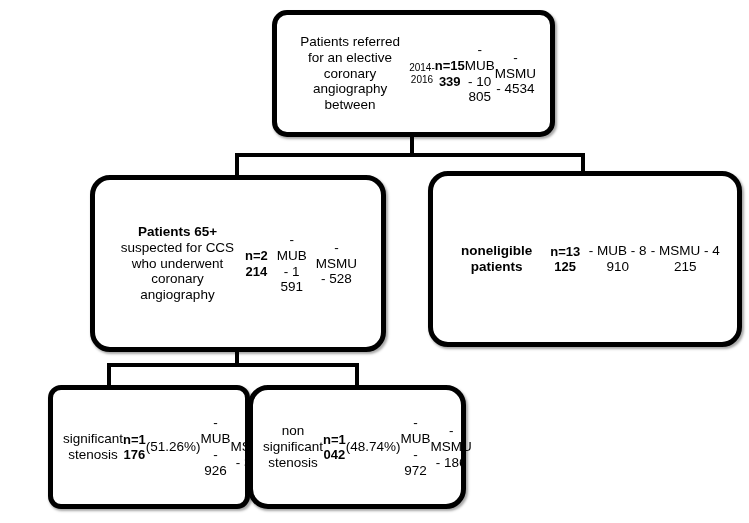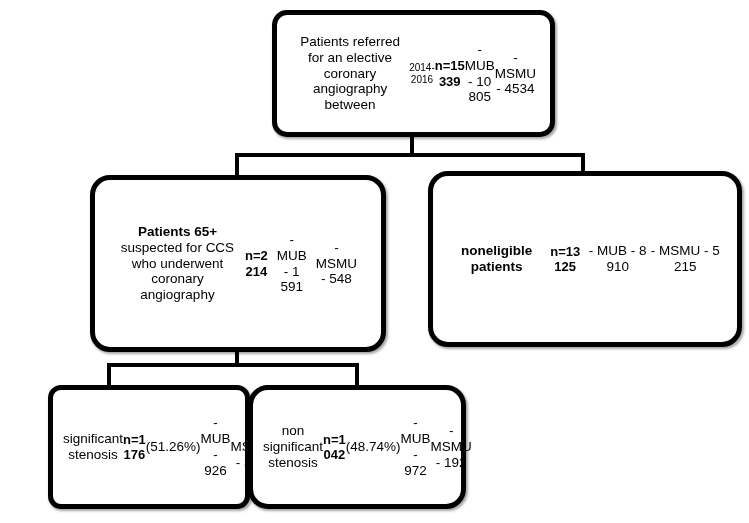--- a/index.html
+++ b/index.html
@@ -84,39 +84,39 @@
     <p class="ln yr">2014-2016</p>
     <p class="ln n">n=15 339</p>
     <p class="ln">- MUB - 10 805</p>
     <p class="ln">- MSMU - 4534</p>
   </div>
 
   <div class="box" id="box-eligible">
     <p class="ln"><span class="b">Patients 65+</span><span> suspected for CCS who underwent coronary angiography</span></p>
     <p class="ln n">n=2 214</p>
     <p class="ln">- MUB - 1 591</p>
-    <p class="ln">- MSMU - 548</p>
+    <p class="ln">- MSMU - 528</p>
   </div>
 
   <div class="box" id="box-noneligible">
     <p class="ln b">noneligible patients</p>
     <p class="ln n">n=13 125</p>
     <p class="ln">- MUB - 8 910</p>
-    <p class="ln">- MSMU - 5 215</p>
+    <p class="ln">- MSMU - 4 215</p>
   </div>
 
   <div class="box" id="box-significant">
     <p class="ln">significant stenosis</p>
     <p class="ln n">n=1 176</p>
     <p class="ln">(51.26%)</p>
     <p class="ln">- MUB - 926</p>
     <p class="ln">- MSMU - 364</p>
   </div>
 
   <div class="box" id="box-nonsignificant">
     <p class="ln">non significant stenosis</p>
     <p class="ln n">n=1 042</p>
     <p class="ln">(48.74%)</p>
     <p class="ln">- MUB - 972</p>
-    <p class="ln">- MSMU - 192</p>
+    <p class="ln">- MSMU - 186</p>
   </div>
 
 </div>
 
 </body></html>

